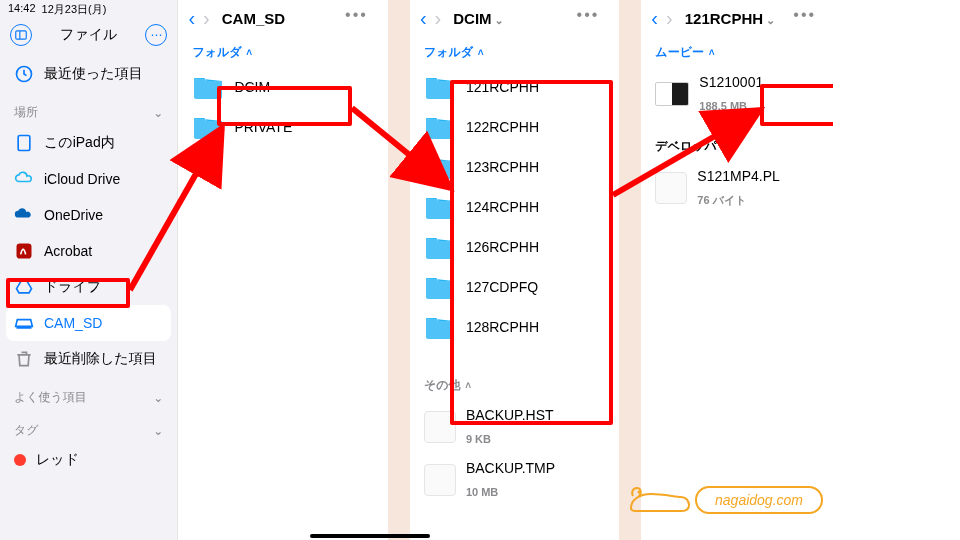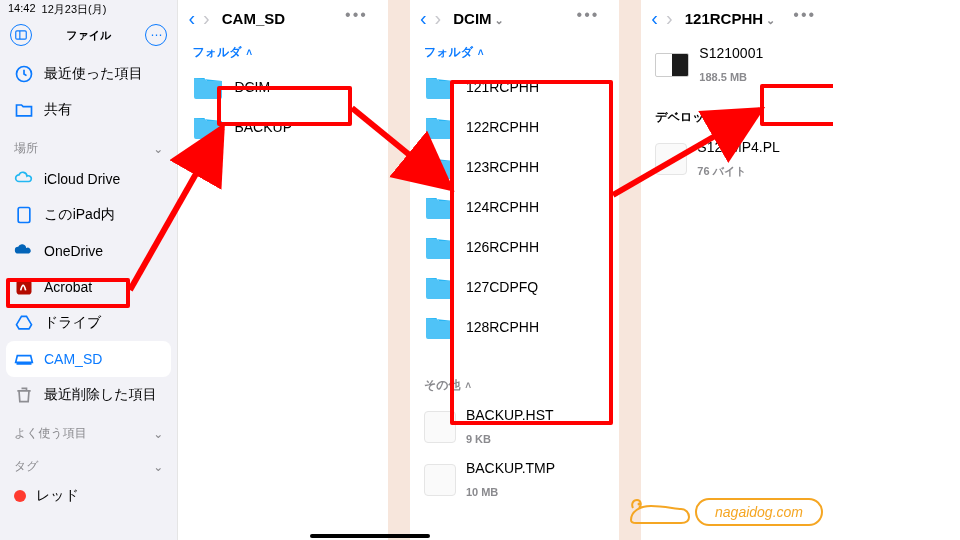--- a/index.html
+++ b/index.html
@@ -8,21 +8,21 @@
   
   .col{background:#fff;height:100%;display:flex;flex-direction:column;overflow:hidden;}
   .sidebar{width:200px;background:#f2f2f7;border-right:1px solid #e5e5e5;}
   .col1{width:235px;}
   .col2{width:235px;margin-left:22px;}
   .col3{width:215px;margin-left:22px;}
   
   .status{height:18px;font-size:11px;padding:2px 8px 0 8px;display:flex;gap:6px;color:#000;}
   
   .sb-head{display:flex;align-items:center;justify-content:space-between;padding:6px 10px 10px 10px;}
-  .sb-title{font-weight:700;font-size:11px;}
+  .sb-title{font-weight:400;font-size:14px;}
   .circ-btn{width:22px;height:22px;border:1.5px solid #0a7aff;border-radius:50%;display:flex;align-items:center;justify-content:center;color:#0a7aff;font-size:12px;}
   .sb-list{display:flex;flex-direction:column;padding:0 6px;}
   .sb-item{display:flex;align-items:center;gap:10px;padding:8px 8px;border-radius:8px;font-size:14px;}
   .sb-item.sel{background:#fff;}
   .sb-section{font-size:12px;color:#8a8a8e;padding:12px 8px 4px 8px;display:flex;justify-content:space-between;align-items:center;}
   .chev{color:#8a8a8e;font-size:12px;}
   .ic{width:20px;height:20px;display:flex;align-items:center;justify-content:center;flex:0 0 20px;}
   .ic svg{width:20px;height:20px;}
   .dot{width:12px;height:12px;border-radius:50%;}
   
@@ -42,21 +42,21 @@
   .row .sub{font-size:11px;color:#8a8a8e;font-weight:bold;}
   .row .txtc{display:flex;flex-direction:column;line-height:1.25;gap:8px;}
   .folder-ic{width:32px;height:26px;}
   .folder-ic svg{width:32px;height:26px;}
   .file-ic{width:32px;height:32px;border:1px solid #e5e5e5;border-radius:4px;background:#fafafa;}
   .thumb{width:34px;height:24px;border:1px solid #ccc;border-radius:2px;background:linear-gradient(90deg,#fff 0 50%,#1b1b1b 50% 100%);}
   
   .redbox{position:absolute;border:4px solid #f00;border-radius:2px;pointer-events:none;}
   .arrow-svg{position:absolute;pointer-events:none;}
   
-  .wm{position:absolute;right:10px;bottom:6px;display:flex;align-items:center;gap:4px;}
+  .wm{position:absolute;right:10px;bottom:18px;display:flex;align-items:center;gap:4px;}
   .wm .bubble{border:2px solid #f5a623;border-radius:20px;background:#fff;padding:4px 18px;font-size:14px;color:#f5a623;font-style:italic;}
   .home-ind{position:absolute;bottom:2px;left:50%;transform:translateX(-50%);width:120px;height:4px;background:#000;border-radius:3px;}
 </style>
 </head>
 <body>
 
 <div class="app">
 
   <div class="col sidebar">
     <div class="status">
@@ -76,49 +76,41 @@
     <div class="sb-list">
       <div class="sb-item">
         <span class="ic">
             <svg viewBox="0 0 24 24">
               <circle cx="12" cy="12" r="9" fill="none" stroke="#0a7aff" stroke-width="2"></circle>
               <path d="M12 7v5l3 2" stroke="#0a7aff" stroke-width="2" fill="none"></path>
             </svg>
           </span>
         <span>最近使った項目</span>
       </div>
-      <div class="sb-item">
-        <span class="ic">
-            <svg viewBox="0 0 24 24">
-              <path d="M3 6h6l2 2h10v11H3z" fill="none" stroke="#0a7aff" stroke-width="2"></path>
-            </svg>
-          </span>
-        <span>共有</span>
-      </div>
 
       <div class="sb-section">
         <span>場所</span>
         <span class="chev">⌄</span>
       </div>
 
       <div class="sb-item">
         <span class="ic">
             <svg viewBox="0 0 24 24">
+              <rect x="5" y="3" width="14" height="18" rx="2" fill="none" stroke="#0a7aff" stroke-width="2"></rect>
+            </svg>
+          </span>
+        <span>このiPad内</span>
+      </div>
+      <div class="sb-item">
+        <span class="ic">
+            <svg viewBox="0 0 24 24">
               <path d="M6 15a4 4 0 010-8 5 5 0 019.6 1.5A3.5 3.5 0 1118 15H6z" fill="none" stroke="#22b7f2" stroke-width="2"></path>
             </svg>
           </span>
         <span>iCloud Drive</span>
-      </div>
-      <div class="sb-item">
-        <span class="ic">
-            <svg viewBox="0 0 24 24">
-              <rect x="5" y="3" width="14" height="18" rx="2" fill="none" stroke="#0a7aff" stroke-width="2"></rect>
-            </svg>
-          </span>
-        <span>このiPad内</span>
       </div>
       <div class="sb-item">
         <span class="ic">
             <svg viewBox="0 0 24 24">
               <path d="M5 15a4 4 0 010-8 5 5 0 019.6 1.5A3.5 3.5 0 1118 15H5z" fill="#0364b8"></path>
             </svg>
           </span>
         <span>OneDrive</span>
       </div>
       <div class="sb-item">
@@ -186,21 +178,21 @@
               <path d="M2 4h10l3 3h15v16a2 2 0 01-2 2H4a2 2 0 01-2-2z" fill="#4fc3f7"></path>
               <path d="M2 4h10l3 3h15" fill="#29b6f6"></path>
             </svg></span>
         <span class="name">DCIM</span>
       </div>
       <div class="row">
         <span class="folder-ic"><svg viewBox="0 0 32 26">
               <path d="M2 4h10l3 3h15v16a2 2 0 01-2 2H4a2 2 0 01-2-2z" fill="#4fc3f7"></path>
               <path d="M2 4h10l3 3h15" fill="#29b6f6"></path>
             </svg></span>
-        <span class="name">BACKUP</span>
+        <span class="name">PRIVATE</span>
       </div>
     </div>
   </div>
 
   <div class="col col2">
     <div class="col-head">
       <span class="nav-arrow">‹</span>
       <span class="nav-arrow dis">›</span>
       <span class="col-title"><span>DCIM</span><span class="dd">⌄</span></span>
       <span class="more">•••</span>
@@ -276,20 +268,21 @@
     </div>
   </div>
 
   <div class="col col3">
     <div class="col-head">
       <span class="nav-arrow">‹</span>
       <span class="nav-arrow dis">›</span>
       <span class="col-title"><span>121RCPHH</span><span class="dd">⌄</span></span>
       <span class="more">•••</span>
     </div>
+    <div class="section-label"><span>ムービー</span><span class="up"> ˄</span></div>
     <div class="rows">
       <div class="row">
         <span class="thumb"></span>
         <div class="txtc">
             <span class="name">S1210001</span>
             <span class="sub">188.5 MB</span>
           </div>
       </div>
     </div>
     <div class="section-label gray" style="color:#000;font-weight:600;margin-top:12px;"><span>デベロッパ</span></div>

